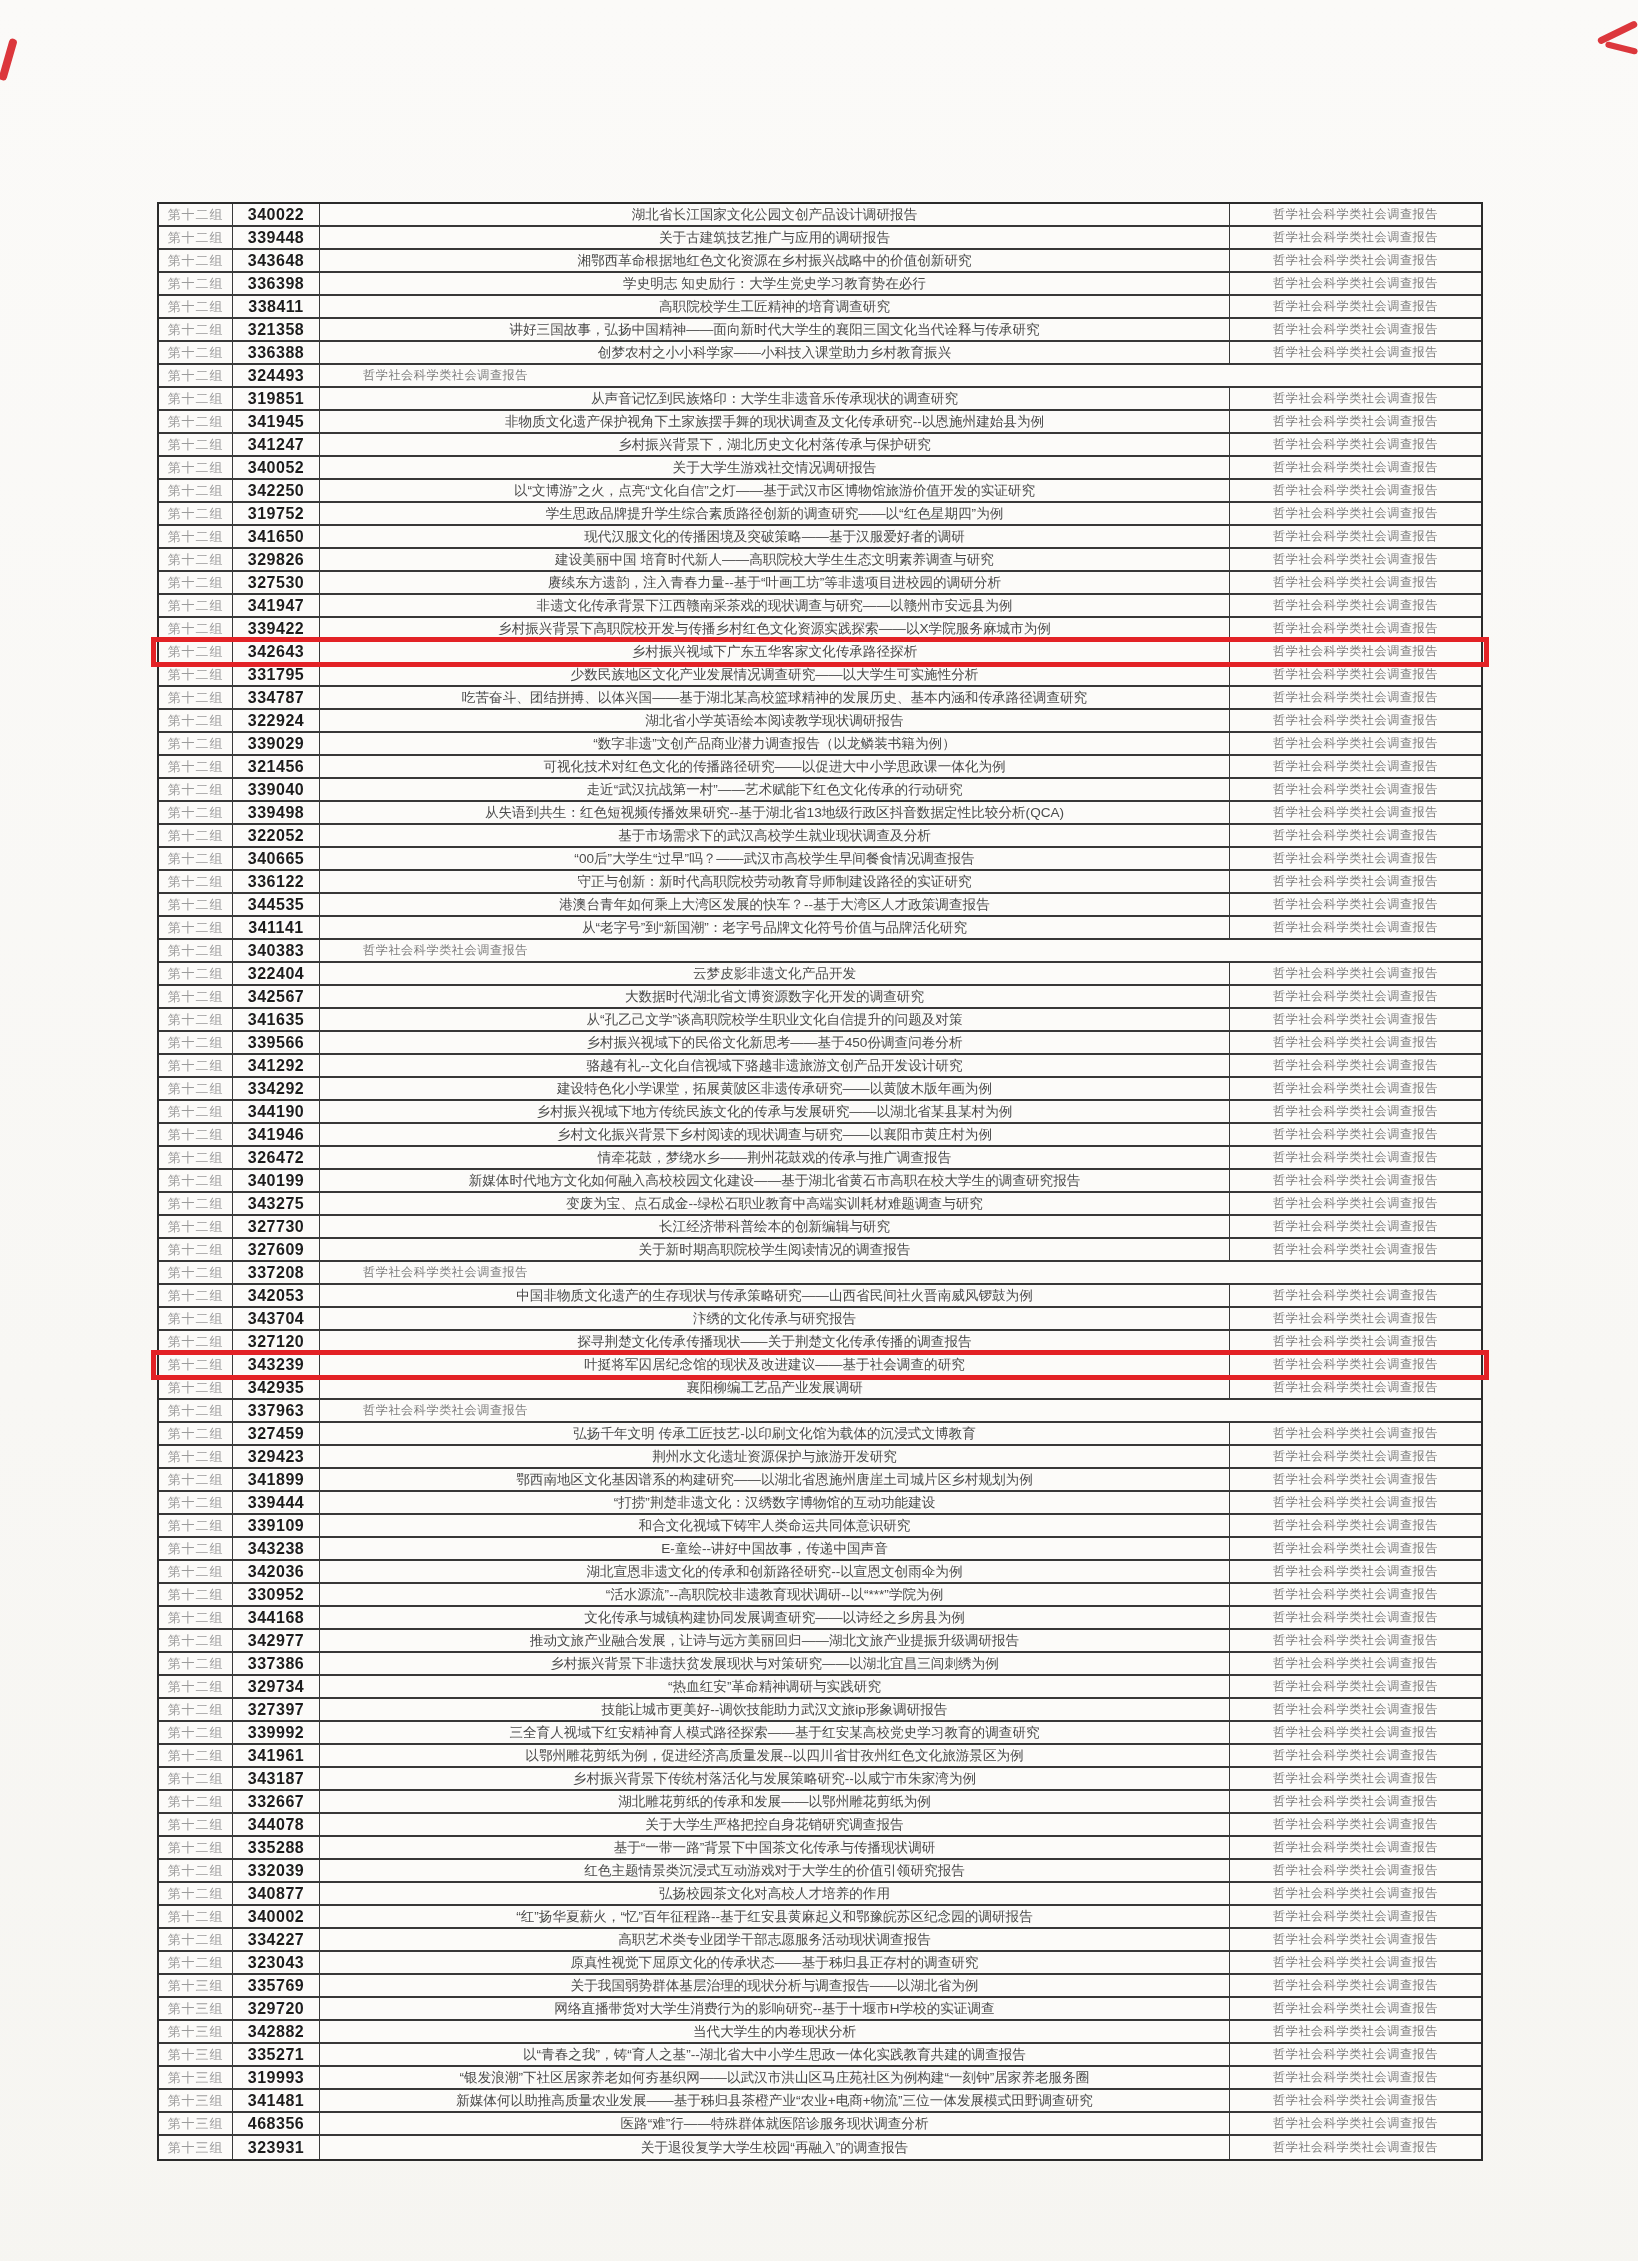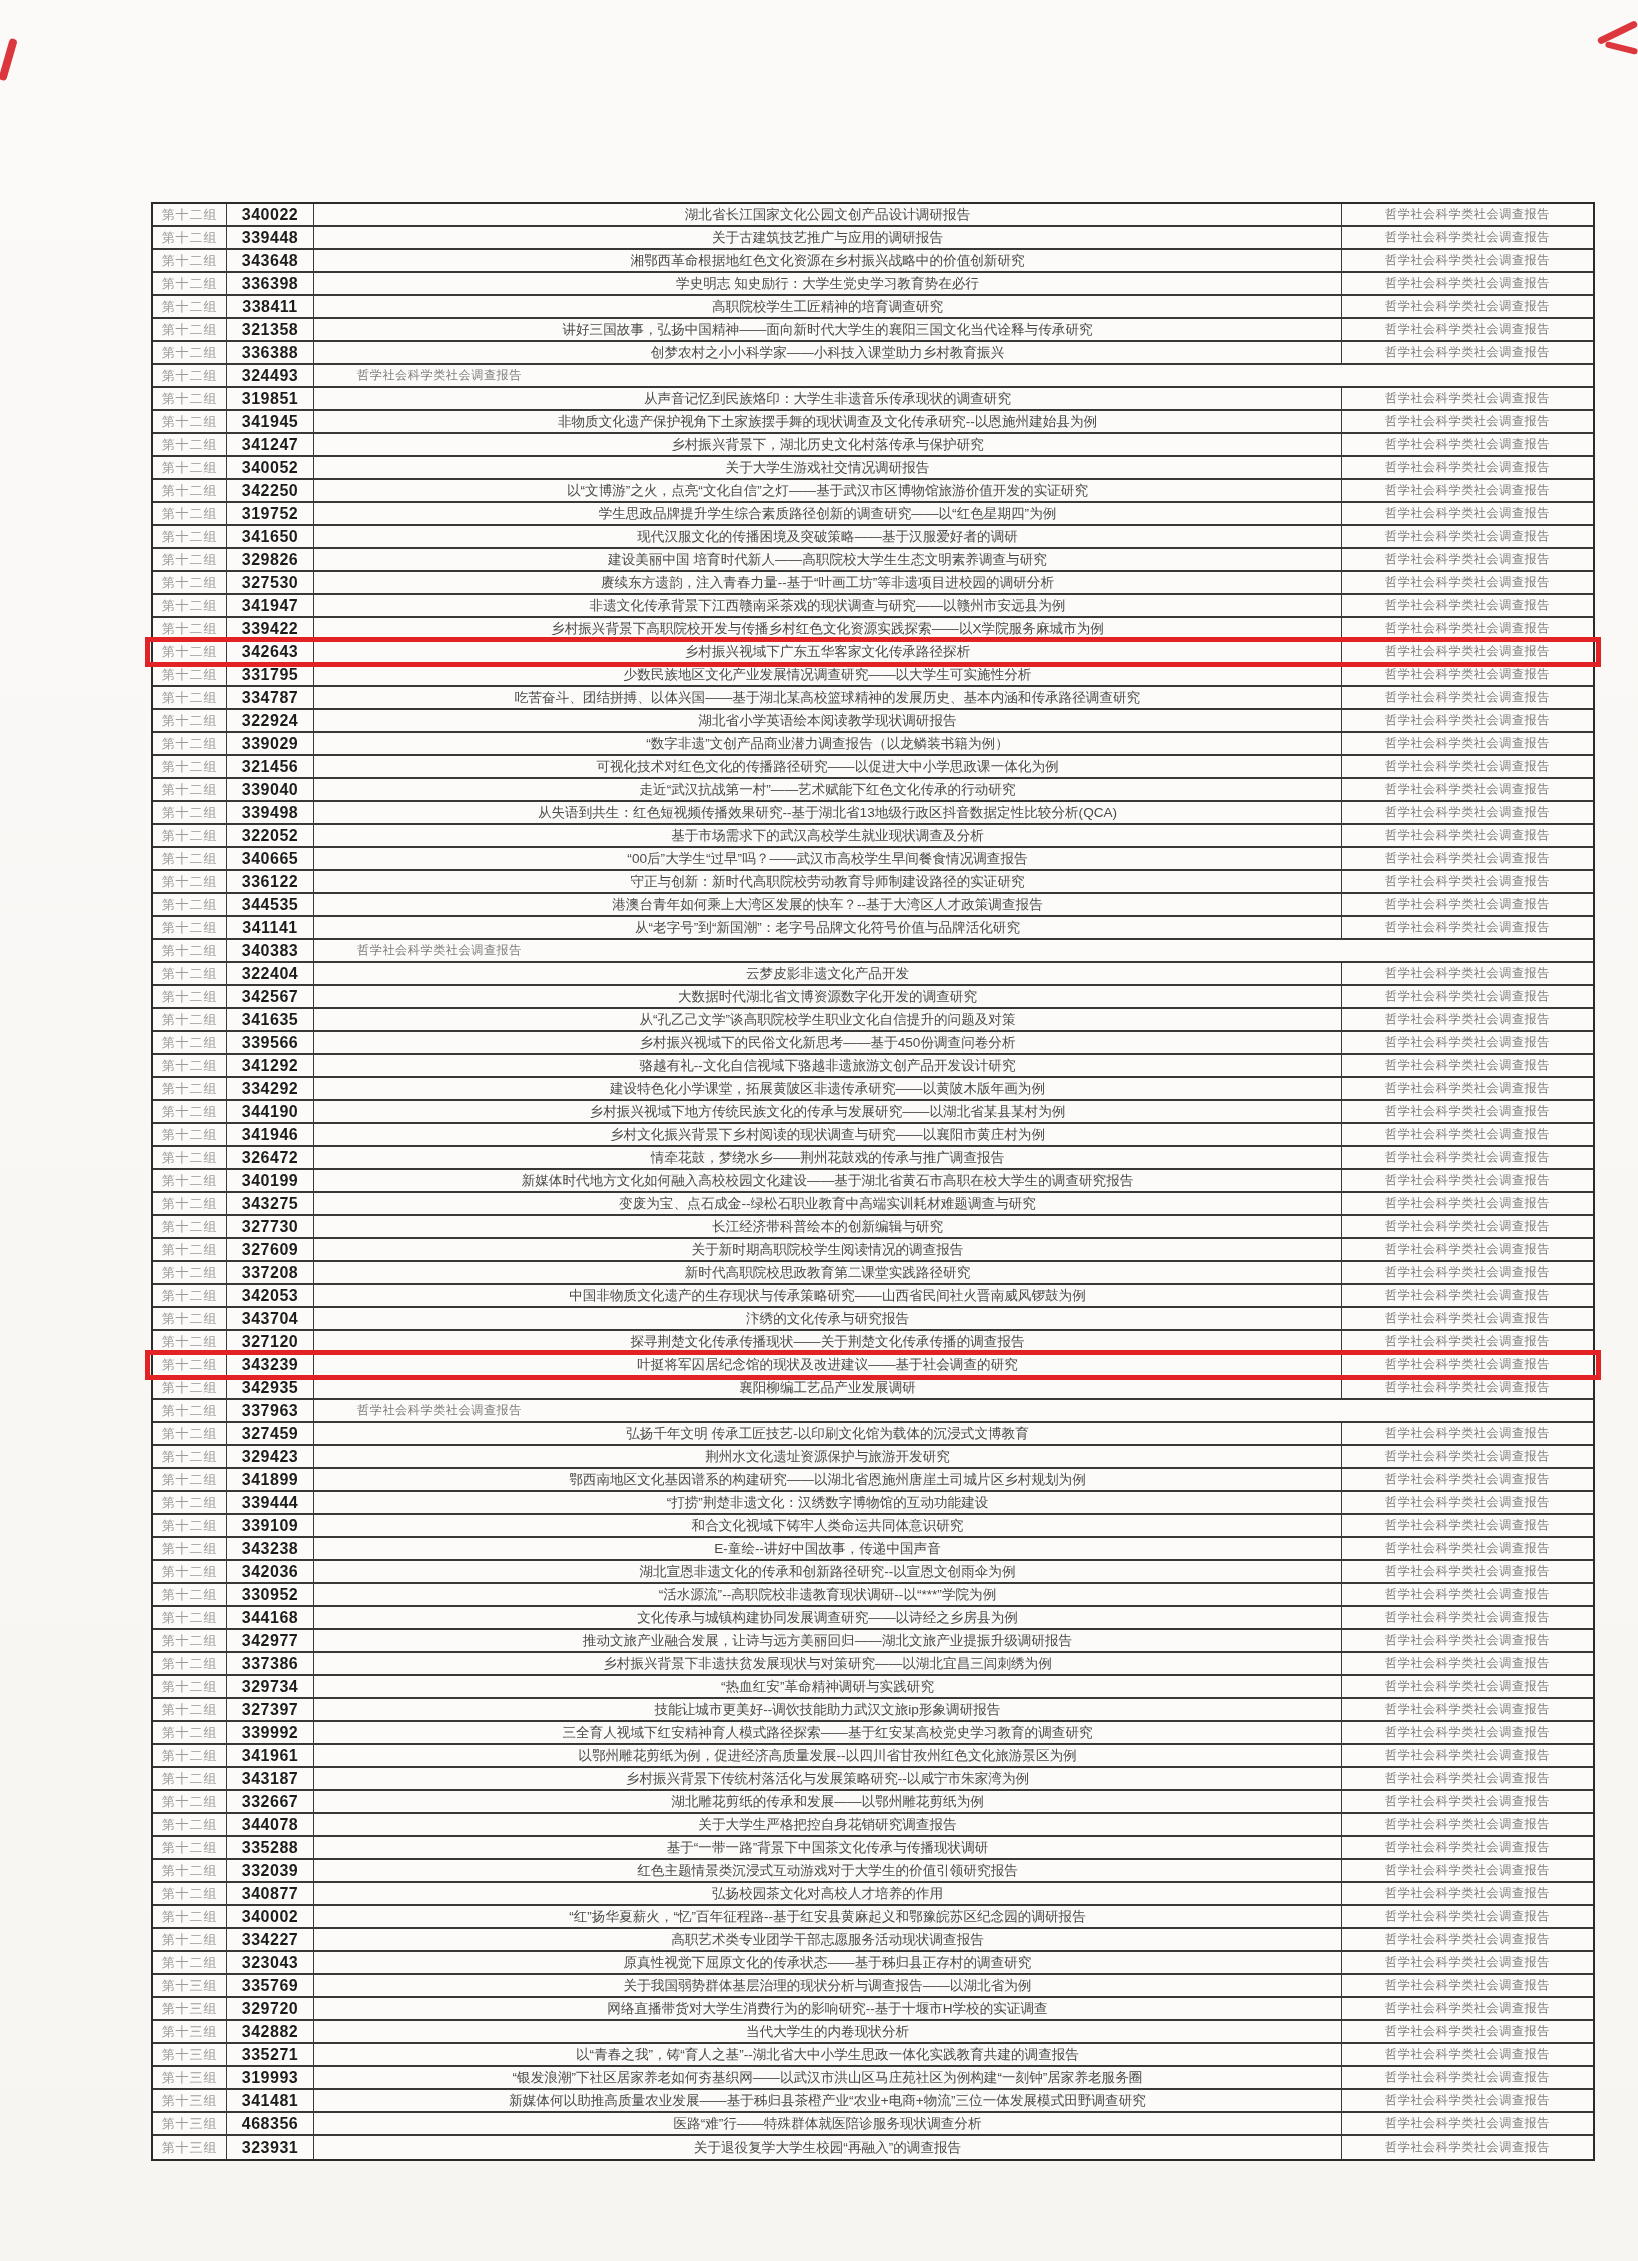--- a/index.html
+++ b/index.html
@@ -5,21 +5,21 @@
   html,body{margin:0;padding:0;background:#dcdad5;}
   .page{
     position:relative;
     width:1639px;height:2316px;
     background:linear-gradient(180deg,#fbfaf8 0%,#f8f7f4 60%,#f6f5f1 100%);
     font-family:"Liberation Sans", sans-serif;
     overflow:hidden;
   }
   
   .table{
-    position:absolute;left:151px;top:202px;width:1444px;
+    position:absolute;left:157px;top:202px;width:1326px;
     border:2.7px solid #2b2b2b;
     box-sizing:border-box;
     background:#fcfbfa;
     filter:blur(0.2px);
   }
   .row{
     display:flex;
     height:23px;
     box-sizing:border-box;
     border-bottom:2.3px solid #383838;
@@ -330,21 +330,20 @@
       </div>
       <div class="row">
         <div class="cell c-group">第十二组</div>
         <div class="cell c-id">327609</div>
         <div class="cell c-title">关于新时期高职院校学生阅读情况的调查报告</div>
         <div class="cell c-cat">哲学社会科学类社会调查报告</div>
       </div>
       <div class="row">
         <div class="cell c-group">第十二组</div>
         <div class="cell c-id">337208</div>
-        <div class="cell c-title">新时代高职院校思政教育第二课堂实践路径研究</div>
         <div class="cell c-cat">哲学社会科学类社会调查报告</div>
       </div>
       <div class="row">
         <div class="cell c-group">第十二组</div>
         <div class="cell c-id">342053</div>
         <div class="cell c-title">中国非物质文化遗产的生存现状与传承策略研究——山西省民间社火晋南威风锣鼓为例</div>
         <div class="cell c-cat">哲学社会科学类社会调查报告</div>
       </div>
       <div class="row">
         <div class="cell c-group">第十二组</div>

